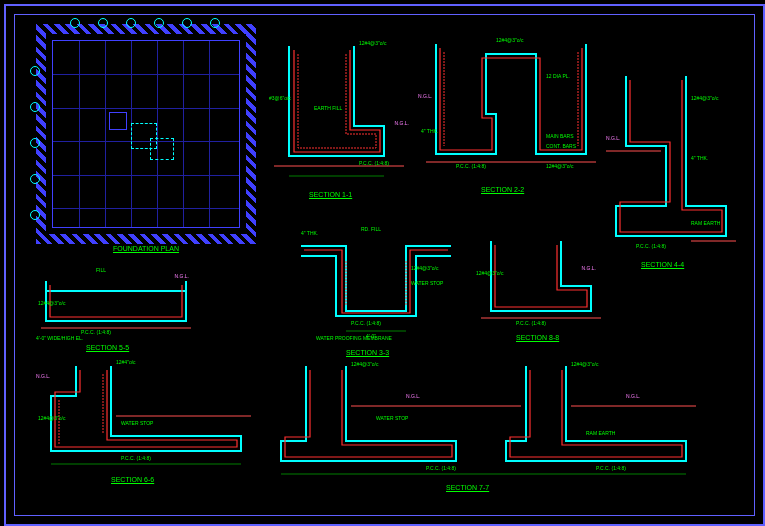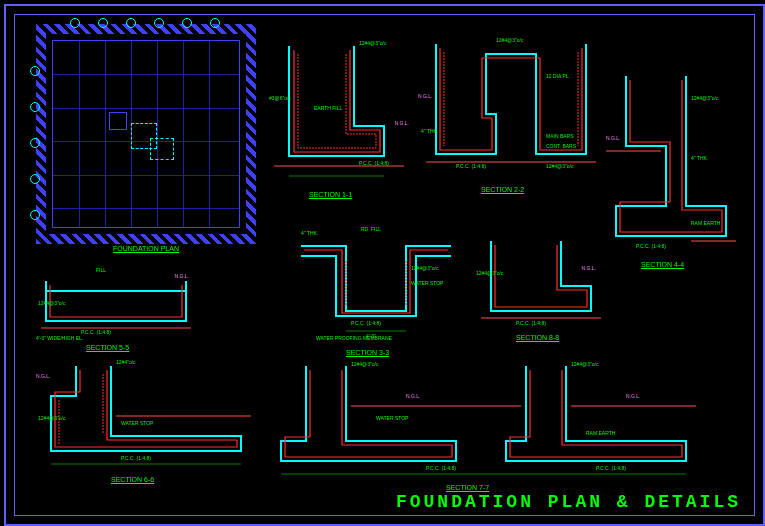--- a/index.html
+++ b/index.html
@@ -272,14 +272,13 @@
     <div class="anno" style="left:295px;top:6px">12#4@3"o/c</div>
     <div class="anno anno-pink" style="left:130px;top:38px">N.G.L.</div>
     <div class="anno anno-pink" style="left:350px;top:38px">N.G.L.</div>
     <div class="anno" style="left:100px;top:60px">WATER STOP</div>
     <div class="anno" style="left:310px;top:75px">RAM EARTH</div>
     <div class="anno" style="left:150px;top:110px">P.C.C. (1:4:8)</div>
     <div class="anno" style="left:320px;top:110px">P.C.C. (1:4:8)</div>
     <div class="sec-title" style="left:170px;top:128px">SECTION 7-7</div>
   </div>
 
-  <div class="title">FOUNDATION PLAN &amp; DETAILS</div>
 </div>
 
 </body></html>

